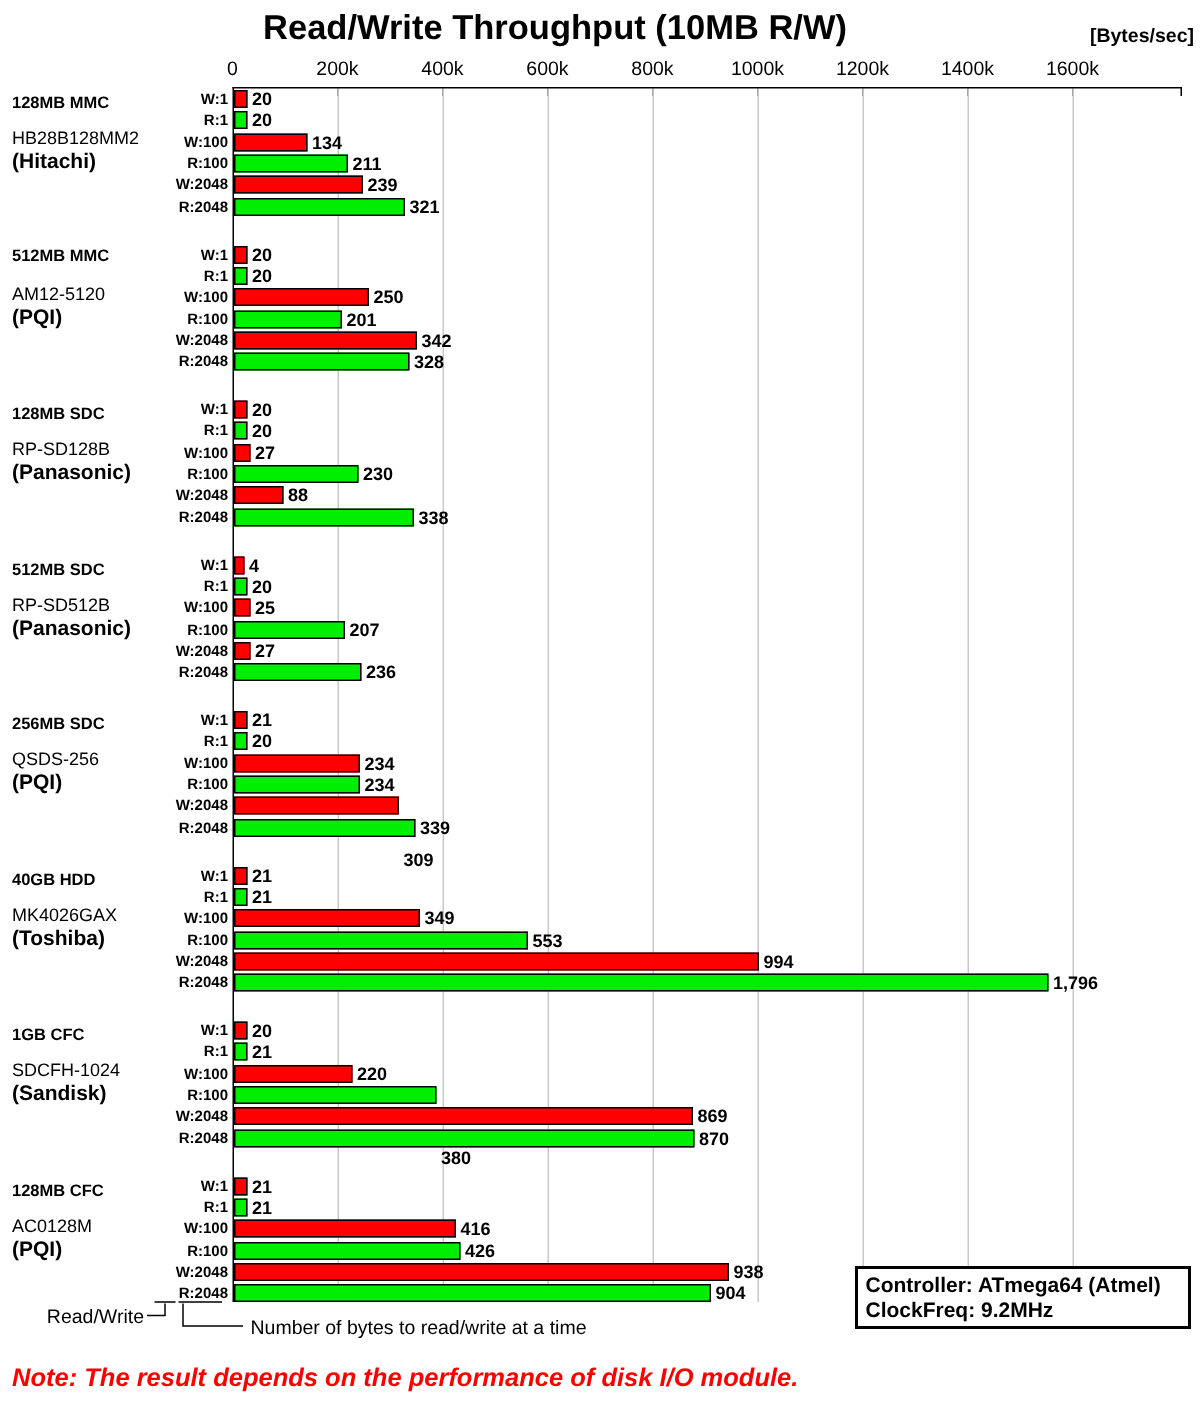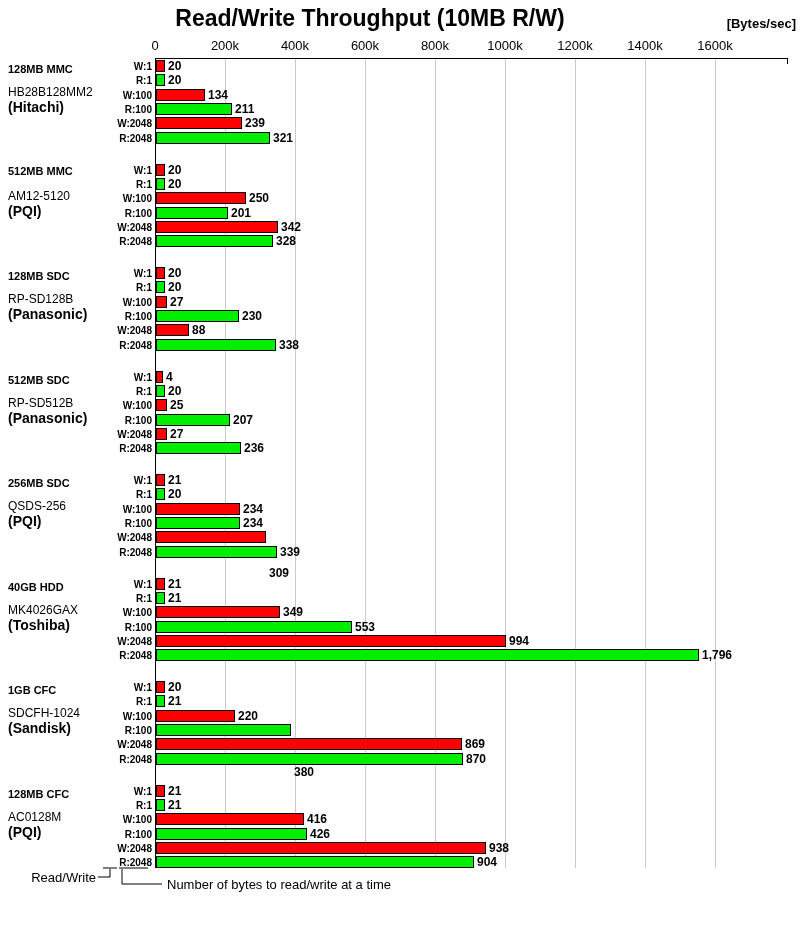--- a/index.html
+++ b/index.html
@@ -235,14 +235,19 @@
     </div>
 
   <svg id="annot-svg" width="450" height="35">
     <path d="M103 8 H117 M119 8 H148" stroke="#000" stroke-width="1" fill="none"></path>
     <polyline points="98,17 110,17 110,9" stroke="#000" stroke-width="1" fill="none"></polyline>
     <polyline points="122,9 122,24 162,24" stroke="#000" stroke-width="1" fill="none"></polyline>
   </svg>
   <div class="annot-text" id="read-write-label">Read/Write</div>
   <div class="annot-text" id="bytes-label">Number of bytes to read/write at a time</div>
 
-
+  <div id="legend-box">
+    <div>Controller: ATmega64 (Atmel)</div>
+    <div>ClockFreq: 9.2MHz</div>
+  </div>
+
+  <div id="note">Note: The result depends on the performance of disk I/O module.</div>
 </div>
 
 </body></html>

